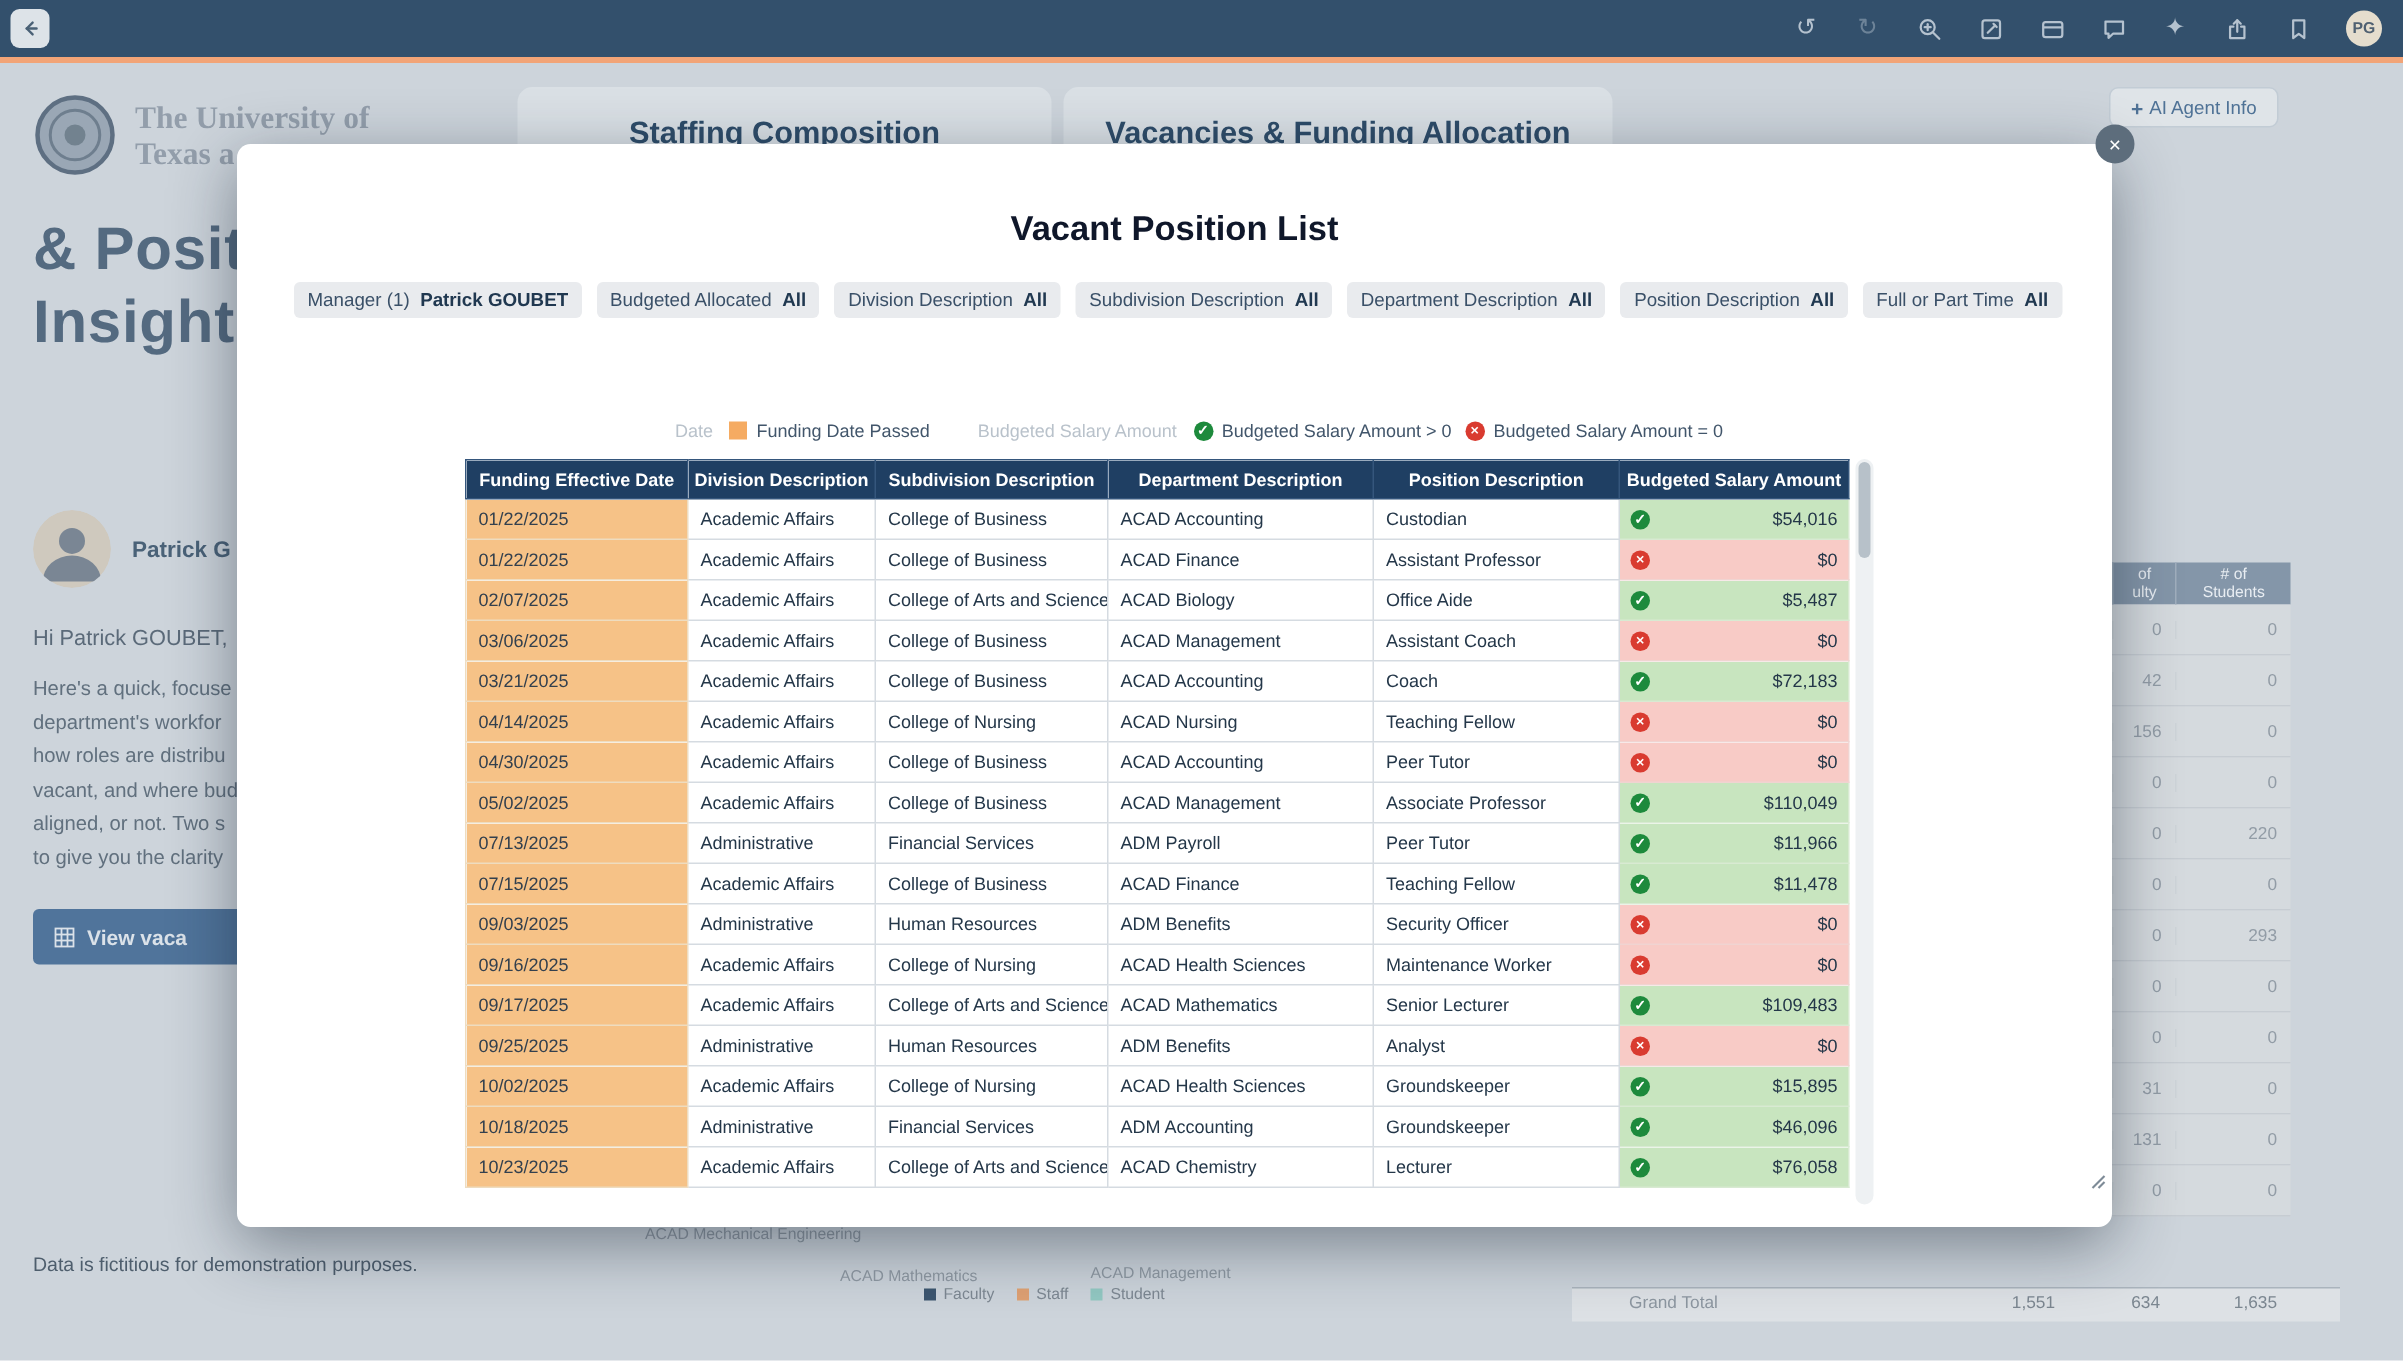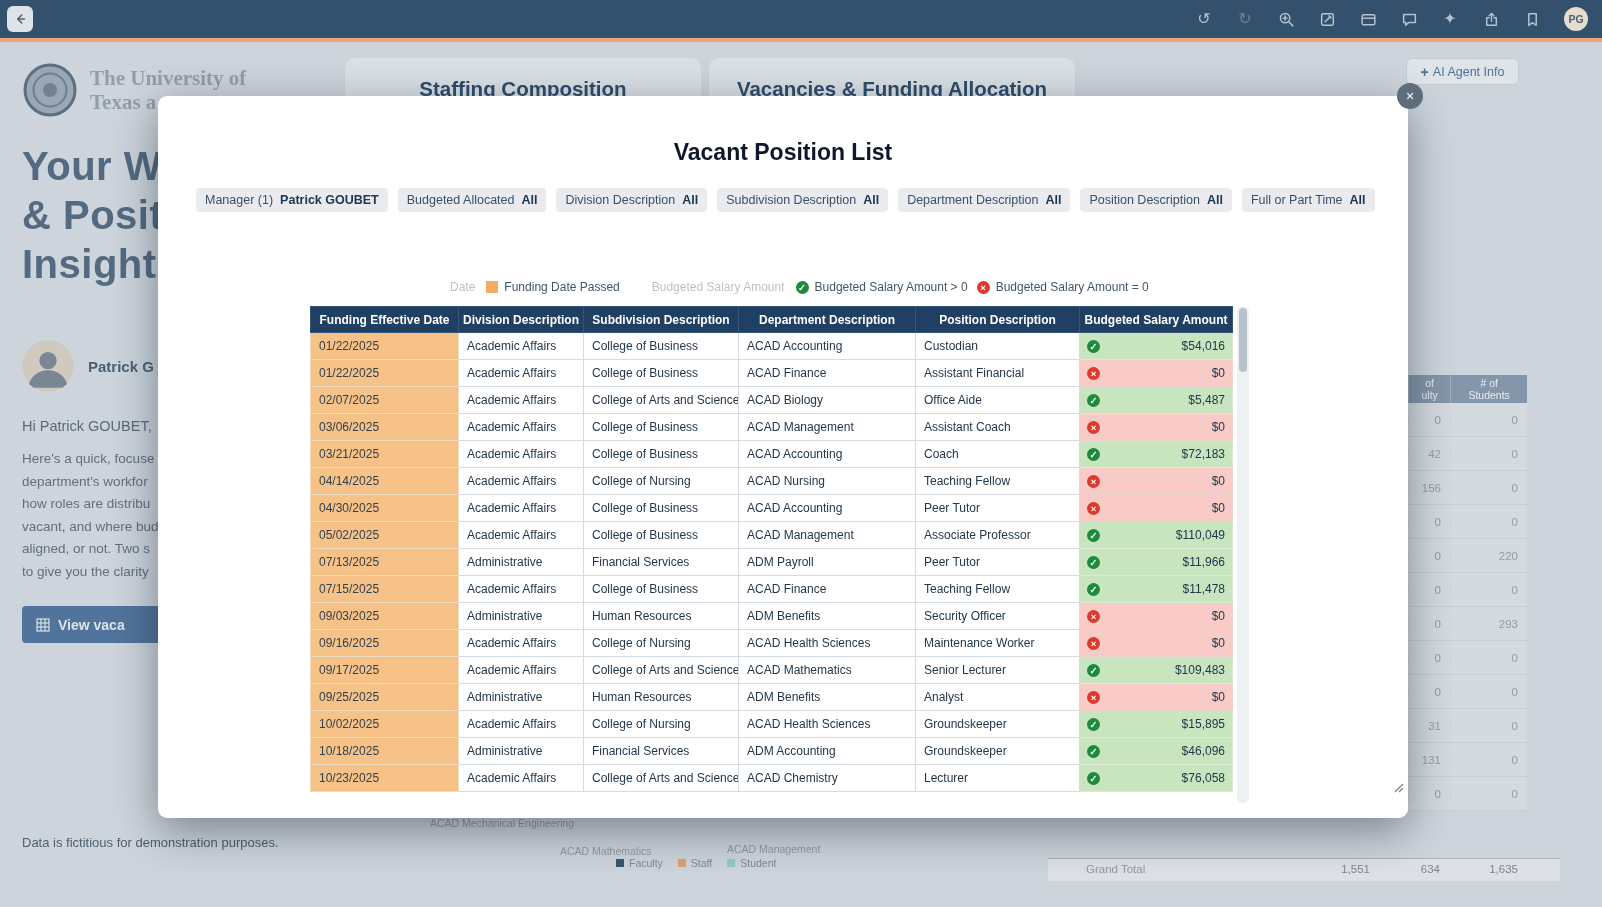--- a/index.html
+++ b/index.html
@@ -172,21 +172,20 @@
     <div class="tab-card tab2">
       <span>Vacancies &amp; Funding Allocation</span>
     </div>
 
     <button class="ai-btn">
       <span class="plus">+</span>
       <span>AI Agent Info</span>
     </button>
 
     <div class="hero-heading">
-        <div>Your W</div>
         <div>&amp; Posit</div>
         <div>Insights</div>
       </div>
 
     <div class="profile">
       <svg width="52" height="52" viewBox="0 0 24 24">
           <defs>
             <clipPath id="av">
               <circle cx="12" cy="12" r="12"></circle>
             </clipPath>
@@ -397,21 +396,21 @@
                   <span class="lg-badge b-pos">✓</span>
                   <span class="amt">$54,016</span>
                 </div>
               </td>
             </tr>
             <tr>
               <td class="c-date">01/22/2025</td>
               <td>Academic Affairs</td>
               <td>College of Business</td>
               <td>ACAD Finance</td>
-              <td>Assistant Financial</td>
+              <td>Assistant Professor</td>
               <td class="c-sal neg">
                 <div class="sal-wrap">
                   <span class="lg-badge b-neg">×</span>
                   <span class="amt">$0</span>
                 </div>
               </td>
             </tr>
             <tr>
               <td class="c-date">02/07/2025</td>
               <td>Academic Affairs</td>

